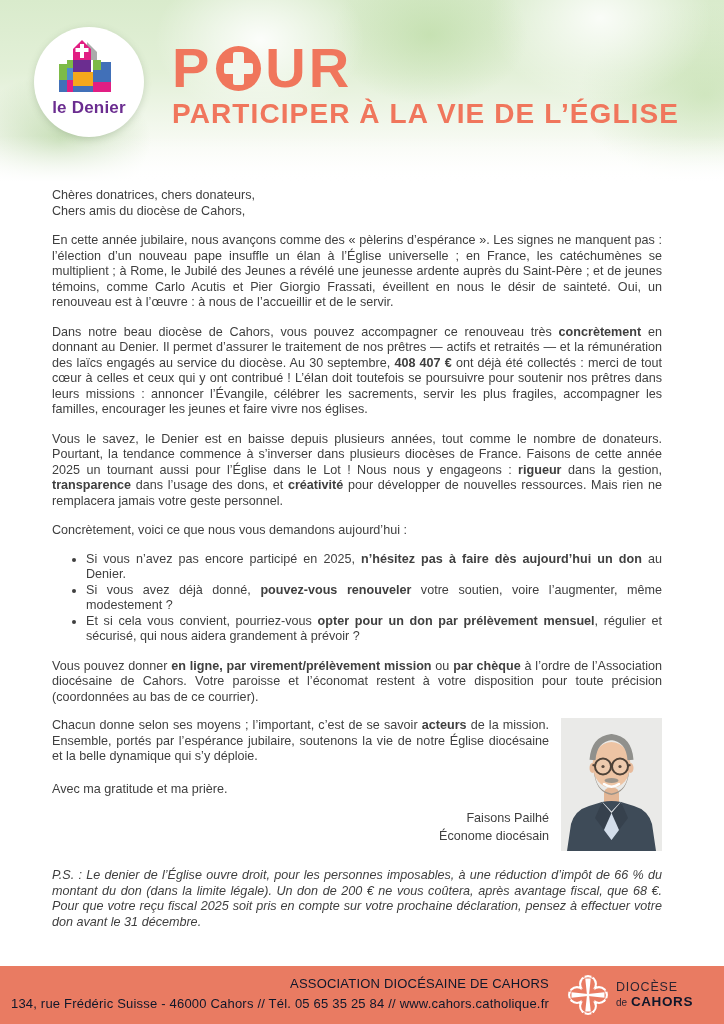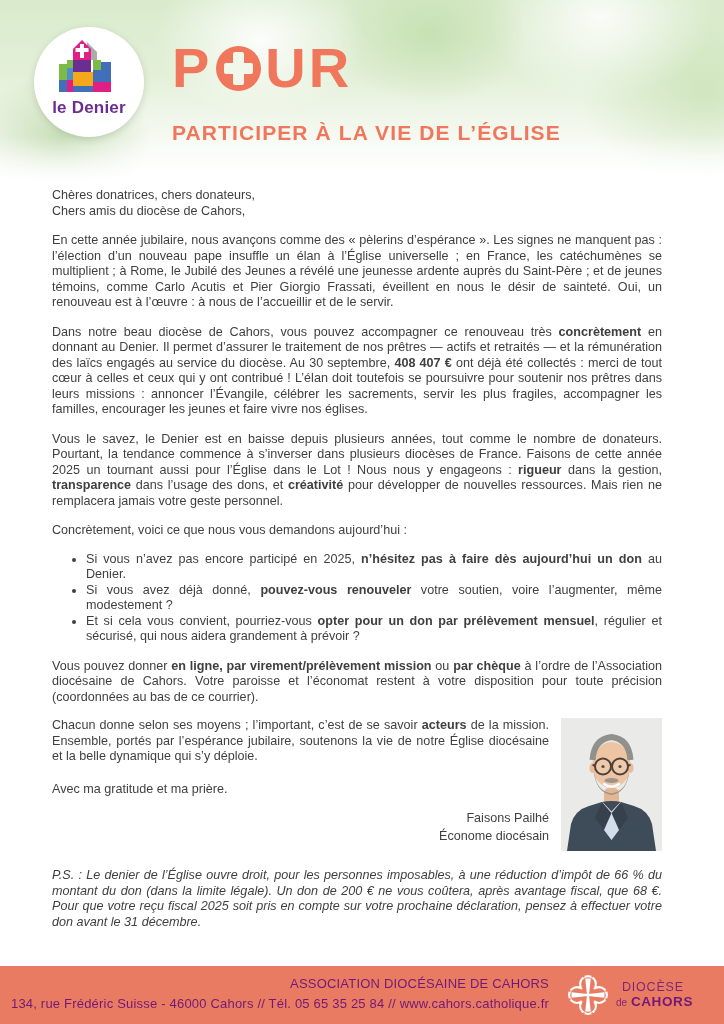--- a/index.html
+++ b/index.html
@@ -52,21 +52,21 @@
   }
   .o-disc::before {
     content:""; position:absolute; left:17px; top:6px;
     width:11px; height:33px; background:#F2F7EC; border-radius:2px;
   }
   .o-disc::after {
     content:""; position:absolute; left:8px; top:17px;
     width:29px; height:11px; background:#F2F7EC; border-radius:2px;
   }
   .subtitle {
-    margin-top:25px; color:#F0765C; font-size:21px; font-weight:bold;
+    margin-top:2px; color:#F0765C; font-size:28px; font-weight:bold;
     letter-spacing:1.1px; white-space:nowrap;text-align:right;
   }
 
   
   .letter {
     position:absolute; left:52px; top:188px; width:610px;
     font-size:12.6px; line-height:15.5px; color:#3f3f3f;
   }
   .letter p { text-align:justify; }
   .salutation div { line-height:15.5px; }
@@ -83,32 +83,32 @@
   .photo {
     width:101px; height:133px; flex:0 0 101px; overflow:hidden;
     background:#EAEAE8;
   }
 
   .ps { margin-top:17px; font-style:italic; text-align:justify; }
 
   
   .footer {
     position:absolute; left:0; bottom:0; width:724px; height:58px;
-    background:#E97B62; color:#701a75;
+    background:#E97B62; color:#0f172a;
   }
   .footer-text {
     position:absolute; right:175px; top:8px; text-align:right;
     font-size:13px; line-height:19.5px; letter-spacing:0.2px;
   }
   .diocese-logo {
     position:absolute; left:566px; top:50%; transform:translateY(-50%);
     display:flex; align-items:center; gap:6px;
   }
   .diocese-text { line-height:1.15; }
-  .diocese-line1 { font-size:12.5px; letter-spacing:0.8px; opacity:0.88;margin-left:6px; }
+  .diocese-line1 { font-size:12.5px; letter-spacing:0.8px; opacity:0.88; }
   .diocese-line2 { font-size:13.5px;text-align:center; }
   .diocese-line2 .de { font-size:10px; font-weight:normal; opacity:0.88; }
   .diocese-line2 .cahors { font-weight:bold; letter-spacing:0.6px; }
 
   b { font-weight:bold; }
 </style>
 </head>
 <body>
 
 <div class="page">

